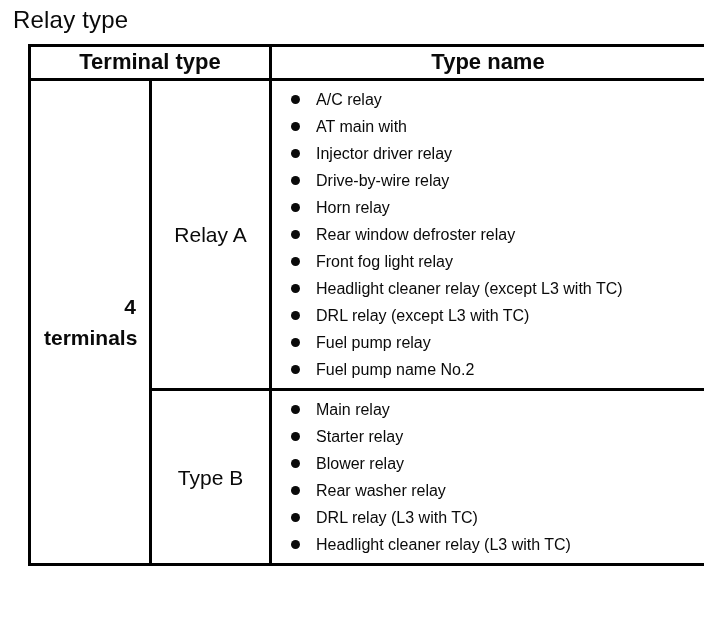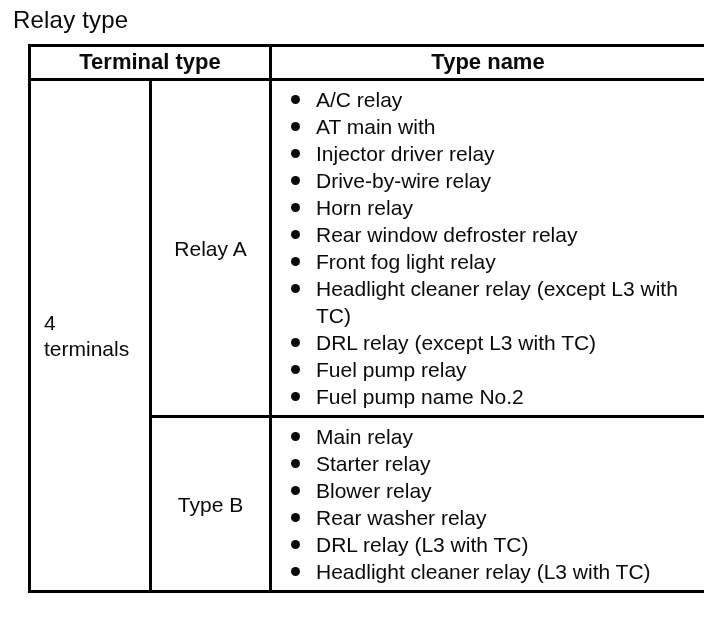--- a/index.html
+++ b/index.html
@@ -39,43 +39,44 @@
     vertical-align:middle;
   }
   table.relay-table th{
     font-size:22px;
     font-weight:bold;
     text-align:center;
     height:33px;
     padding:2px 0 3px 0;
   }
   td.terminal-cell{
-    text-align:left;
+    text-align:right;
     font-size:21px;
-    line-height:26px;
+    line-height:31px;
+    font-weight:bold;
   }
   td.terminal-cell .wrap{
     width:92px;
     margin:0 auto;
   }
   td.type-cell{
     text-align:center;
     font-size:21px;
     line-height:27px;
   }
   td.parts-cell{vertical-align:middle;}
   ul.parts-list{
     list-style:none;
     margin:0;
     padding:5px 6px 5px 16px;
   }
   ul.parts-list li{
     position:relative;
     padding-left:28px;
-    font-size:21px;
+    font-size:16px;
     line-height:27px;
   }
   ul.parts-list li::before{
     content:"";
     position:absolute;
     left:3px;
     top:9px;
     width:9px;
     height:9px;
     border-radius:50%;

